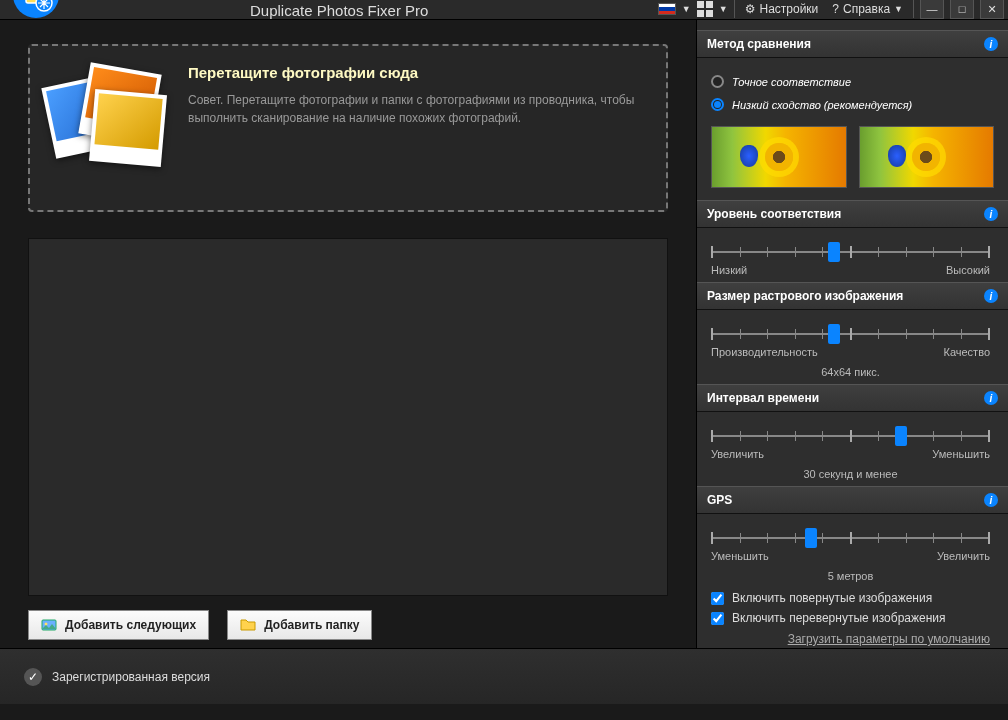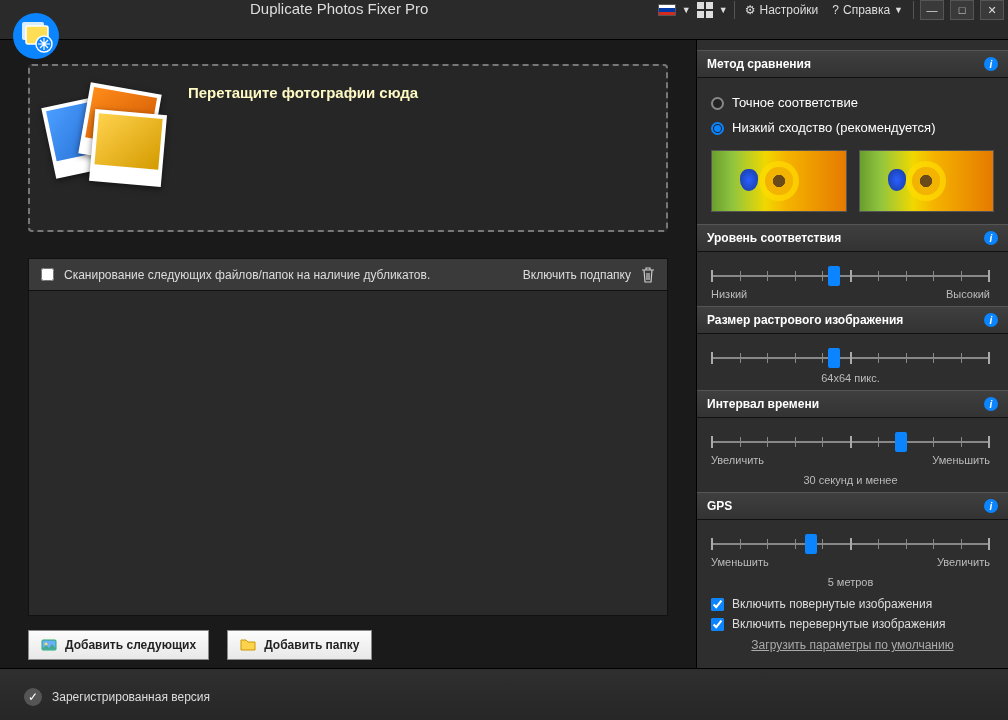--- a/index.html
+++ b/index.html
@@ -1,17 +1,17 @@
 <!DOCTYPE html>
 <html><head>
 <meta charset="utf-8">
 <style>
 * { box-sizing: border-box; margin: 0; padding: 0; font-family: "Segoe UI", Tahoma, sans-serif; }
 body { background: #1a1a1a; width: 1008px; height: 720px; overflow: hidden; color: #ccc; font-size: 12px; }
-.titlebar { height: 40px; background: #2a2a2a; display: flex; align-items: flex-start; padding: 0 4px; border-bottom: 1px solid #000; }
+.titlebar { height: 20px; background: #2a2a2a; display: flex; align-items: flex-end; padding: 0 4px; border-bottom: 1px solid #000; }
 .app-logo { width: 48px; height: 48px; margin-left: 8px; margin-top: 12px; position: relative; z-index: 10; }
 .app-logo svg { width: 100%; height: 100%; }
 .app-title { flex: 1; text-align: left; font-size: 15px; color: #ddd; padding-left: 190px; }
 .tb-right { display: flex; align-items: center; gap: 6px; }
 .tb-btn { width: 24px; height: 20px; background: #3a3a3a; color: #ddd; display: flex; align-items: center; justify-content: center; font-size: 11px; cursor: pointer; border: 1px solid #555; }
 .tb-text { color: #ddd; font-size: 12px; padding: 0 4px; cursor: pointer; display: flex; align-items: center; gap: 4px; }
 .flag { width: 18px; height: 12px; background: linear-gradient(to bottom, #fff 33%, #0039A6 33%, #0039A6 66%, #D52B1E 66%); border: 1px solid #555; }
 .qr-icon { width: 16px; height: 16px; display: grid; grid-template: repeat(2,1fr)/repeat(2,1fr); gap: 2px; }
 .qr-icon span { background: #ddd; }
 .main { display: flex; height: 628px; }
@@ -38,40 +38,40 @@
 .buttons-row { display: flex; gap: 18px; margin-top: 14px; align-items: center; }
 .btn { height: 30px; padding: 0 12px; background: linear-gradient(#fcfcfc,#e8e8e8); border: 1px solid #888; color: #222; font-size: 12px; display: flex; align-items: center; gap: 8px; cursor: pointer; font-weight: bold; }
 .btn .ic { width: 16px; height: 16px; }
 .btn.scan { flex: 1; margin-left: auto; justify-content: center; position: relative; max-width: 210px; }
 .btn.scan .chev { position: absolute; right: 8px; font-size: 10px; color: #444; }
 .right { width: 312px; background: #2e2e2e; border-left: 1px solid #000; overflow-y: auto; padding: 10px 0; }
 .sec-hdr { background: linear-gradient(#3f3f3f,#333); height: 28px; display: flex; align-items: center; padding: 0 10px; color: #fff; font-size: 12px; font-weight: bold; border-top: 1px solid #555; border-bottom: 1px solid #111; }
 .sec-hdr .info { margin-left: auto; }
 .info-i { width: 14px; height: 14px; border-radius: 50%; background: #0a84ff; color: #fff; font-size: 10px; font-weight: bold; display: flex; align-items: center; justify-content: center; font-style: italic; }
 .sec-body { padding: 12px 14px; }
-.radio-row { display: flex; align-items: flex-end; gap: 8px; padding: 5px 0; color: #fff; font-size: 13px; }
+.radio-row { display: flex; align-items: flex-end; gap: 8px; padding: 5px 0; color: #fff; font-size: 11px; font-style: italic; }
 .radio { width: 13px; height: 13px; border-radius: 50%; border: 2px solid #888; background: #222; display: flex; align-items: center; justify-content: center; cursor: pointer; }
 .radio.sel { border-color: #0a84ff; }
 .radio.sel::after { content: ''; width: 7px; height: 7px; border-radius: 50%; background: #0a84ff; }
 .previews { display: flex; gap: 12px; margin-top: 10px; }
 .preview { flex: 1; height: 62px; background: linear-gradient(90deg, #6a9e2e 0%, #8fc43f 15%, #f0d800 40%, #f5b400 55%, #e57a00 100%); position: relative; border: 1px solid #555; }
 .preview::after { content: ''; position: absolute; left: 28px; top: 18px; width: 18px; height: 22px; background: radial-gradient(#2a5fff,#163a99); border-radius: 50% 50% 60% 60%; }
 .preview .center { position: absolute; left: 50%; top: 50%; width: 28px; height: 28px; margin: -14px 0 0 -14px; border-radius: 50%; background: radial-gradient(circle, #6b4a1a 30%, #f2b400 32%); box-shadow: 0 0 0 6px rgba(255,220,0,.7); }
 .slider-wrap { padding: 10px 18px 6px 14px; }
 .slider-track { height: 12px; position: relative; margin: 8px 0 6px 0; }
 .slider-line { position: absolute; top: 5px; left: 0; right: 0; height: 2px; background: #888; }
 .slider-ticks { position: absolute; top: 1px; left: 0; right: 0; height: 10px; display: flex; justify-content: space-between; }
 .slider-ticks span { width: 1px; height: 10px; background: #888; }
 .slider-ticks span.major { height: 12px; width: 2px; background: #aaa; margin-top: -1px; }
 .slider-thumb { position: absolute; top: -4px; width: 12px; height: 20px; background: #0a84ff; border-radius: 2px; margin-left: -6px; cursor: pointer; }
 .slider-labels { display: flex; justify-content: space-between; color: #bbb; font-size: 11px; }
 .slider-center { text-align: center; color: #bbb; font-size: 11px; margin-top: 8px; }
 .check-row { display: flex; align-items: center; gap: 8px; padding: 3px 14px; color: #ddd; font-size: 12px; }
 .check-row input { width: 13px; height: 13px; accent-color: #0a84ff; }
-.load-defaults { text-align: center; padding: 4px 18px; color: #aaa; font-size: 12px; text-decoration: underline; cursor: pointer; }
+.load-defaults { text-align: right; padding: 4px 18px; color: #aaa; font-size: 12px; text-decoration: underline; cursor: pointer; }
 .footer { height: 56px; background: linear-gradient(#2f2f2f,#262626); border-top: 1px solid #000; display: flex; align-items: center; padding: 0 24px; gap: 16px; }
 .reg { display: flex; align-items: center; gap: 10px; color: #ddd; font-size: 12px; }
 .reg .chk { width: 18px; height: 18px; border-radius: 50%; background: #555; display: flex; align-items: center; justify-content: center; color: #fff; font-size: 12px; }
 .scan-main { flex: 0 0 auto; margin: 0 auto; width: 360px; height: 32px; background: #3a3a3a; border: 1px solid #555; color: #777; font-size: 13px; font-weight: bold; display: flex; align-items: center; justify-content: center; cursor: not-allowed; }
 </style>
 </head>
 <body>
 
 <div class="titlebar">
   <div class="app-logo">
@@ -120,32 +120,25 @@
           </div>
         <div class="polaroid p2">
             <div class="inner"></div>
           </div>
         <div class="polaroid p3">
             <div class="inner"></div>
           </div>
       </div>
       <div class="dz-text">
         <h2>Перетащите фотографии сюда</h2>
+        <p>Совет. Перетащите фотографии и папки с фотографиями из проводника, чтобы выполнить сканирование на наличие похожих фотографий.</p>
       </div>
     </div>
 
     <div class="scanlist">
-      <div class="scanlist-hdr">
-        <input type="checkbox" style="">
-        <span class="lbl">Сканирование следующих файлов/папок на наличие дубликатов.</span>
-        <span class="subf">Включить подпапку</span>
-        <svg class="trash" viewBox="0 0 14 16">
-            <path d="M1 3h12M5 3V1h4v2M3 3l1 12h6l1-12M6 6v7M8 6v7" stroke="#ccc" stroke-width="1.2" fill="none"></path>
-          </svg>
-      </div>
       <div class="scanlist-body"></div>
     </div>
 
     <div class="buttons-row">
       <button class="btn">
         <svg class="ic" viewBox="0 0 16 16">
             <rect x="1" y="3" width="14" height="10" rx="1" fill="#6ab0ff" stroke="#2a6"></rect>
             <circle cx="5" cy="7" r="1.5" fill="#ffe066"></circle>
             <path d="M1 12l4-4 3 3 3-4 4 5z" fill="#4a8"></path>
           </svg>
@@ -234,20 +227,24 @@
             <span></span>
             <span class="major"></span>
             <span></span>
             <span></span>
             <span></span>
             <span></span>
             <span class="major"></span>
           </div>
         <div class="slider-thumb" style="left:44%"></div>
       </div>
+      <div class="slider-labels">
+          <span>Производительность</span>
+          <span>Качество</span>
+        </div>
       <div class="slider-center">64x64 пикс.</div>
     </div>
 
     <div class="sec-hdr">
       <span>Интервал времени</span>
       <span class="info">
           <span class="info-i">i</span>
         </span>
     </div>
     <div class="slider-wrap">

